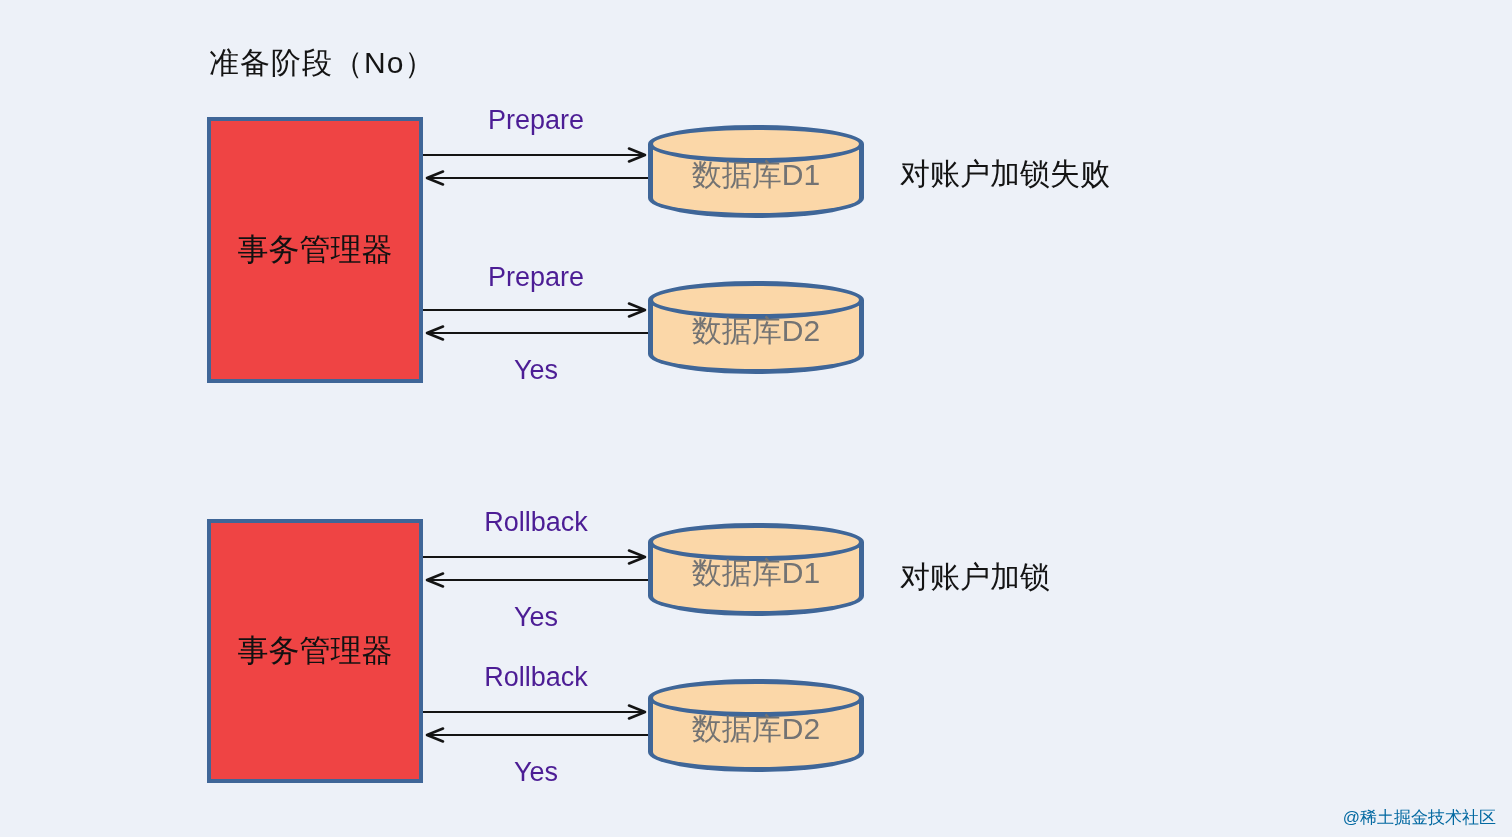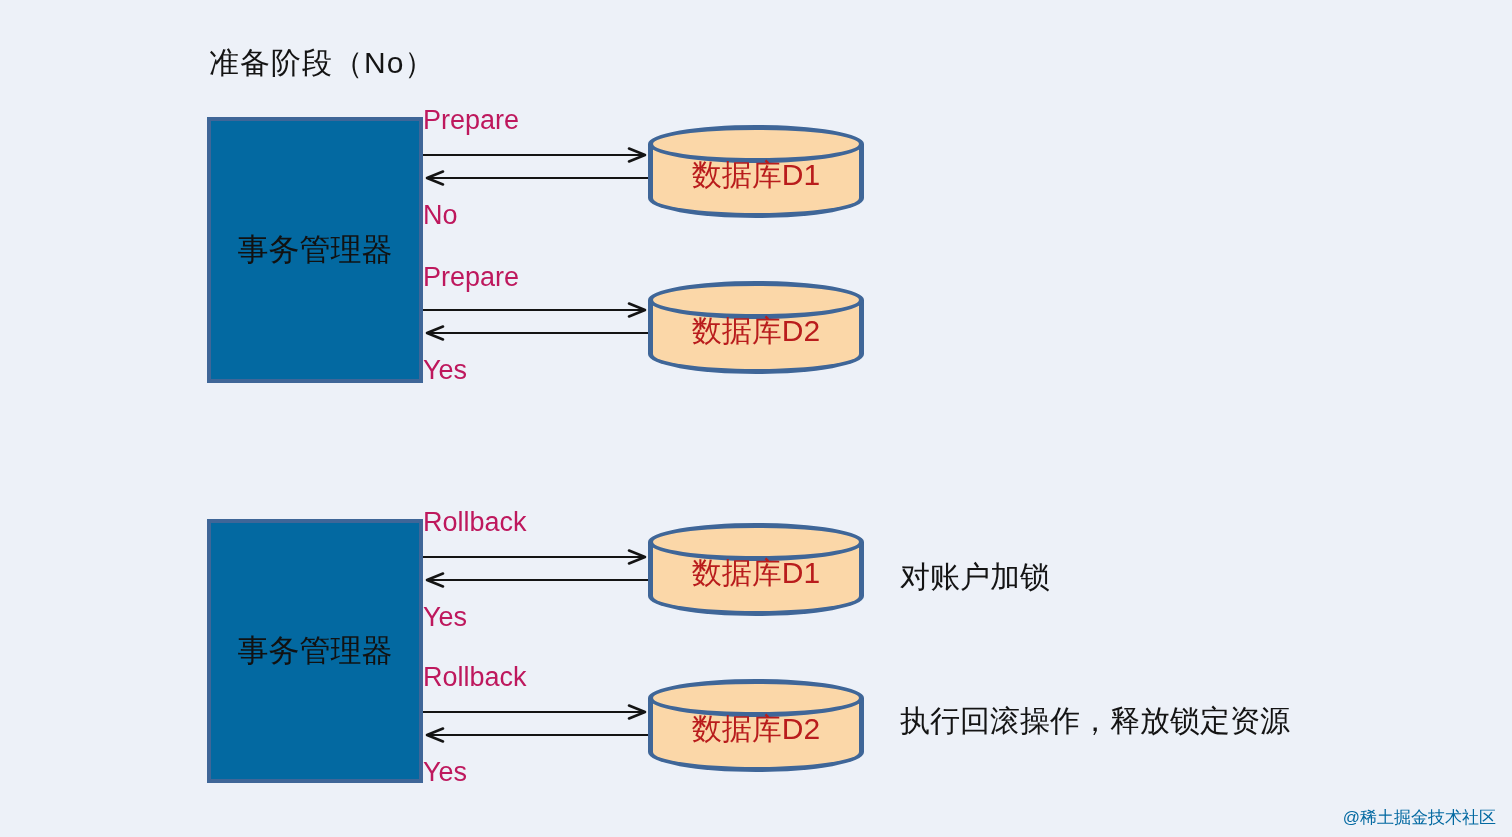--- a/index.html
+++ b/index.html
@@ -16,21 +16,21 @@
     font-size:30px;
     line-height:38px;
     letter-spacing:1px;
     color:#141414;
     white-space:nowrap;
   }
   .tm-box{
     position:absolute;
     left:207px;
     width:216px;
-    background:#0369a1;
+    background:#ef4444;
     border:4px solid #3f6698;
     box-sizing:border-box;
     display:flex;
     align-items:center;
     justify-content:center;
   }
   .tm-label{
     font-size:31px;
     color:#111;
     white-space:nowrap;
@@ -47,28 +47,28 @@
     position:absolute;left:0;top:0;width:216px;height:38px;
     background:#fbd7a8;
     border:5px solid #3f6698;
     box-sizing:border-box;
     border-radius:50%;
   }
   .cyl-label{
     position:absolute;left:0;top:33px;width:100%;
     text-align:center;
     font-size:30px;line-height:34px;
-    color:#b91c1c;
+    color:#737373;
     white-space:nowrap;
   }
   .msg-label{
     position:absolute;left:423px;width:226px;
-    text-align:left;
+    text-align:center;
     font-size:27px;line-height:38px;
-    color:#be185d;
+    color:#4c1d95;
     white-space:nowrap;
   }
   .arrow{position:absolute;left:423px;width:226px;height:16px;}
   .arrow svg{display:block;}
   .note{
     position:absolute;left:900px;
     font-size:30px;line-height:42px;
     color:#141414;
     white-space:nowrap;
   }
@@ -96,26 +96,26 @@
       <path d="M0 8 L221 8" stroke="#141414" stroke-width="2" fill="none"></path>
       <path d="M206 1.5 L222 8 L206 14.5" stroke="#141414" stroke-width="2.5" fill="none" stroke-linecap="round" stroke-linejoin="round"></path>
     </svg>
   </div>
   <div class="arrow" style="top:170px">
     <svg width="226" height="16" viewBox="0 0 226 16">
       <path d="M226 8 L5 8" stroke="#141414" stroke-width="2" fill="none"></path>
       <path d="M20 1.5 L4 8 L20 14.5" stroke="#141414" stroke-width="2.5" fill="none" stroke-linecap="round" stroke-linejoin="round"></path>
     </svg>
   </div>
-  <div class="msg-label" style="top:196px">No</div>
   <div class="cyl" style="top:125px">
     <div class="cyl-body"></div>
     <div class="cyl-top"></div>
     <div class="cyl-label">数据库D1</div>
   </div>
+  <div class="note" style="top:153px">对账户加锁失败</div>
 
   <div class="msg-label" style="top:258px">Prepare</div>
   <div class="arrow" style="top:302px">
     <svg width="226" height="16" viewBox="0 0 226 16">
       <path d="M0 8 L221 8" stroke="#141414" stroke-width="2" fill="none"></path>
       <path d="M206 1.5 L222 8 L206 14.5" stroke="#141414" stroke-width="2.5" fill="none" stroke-linecap="round" stroke-linejoin="round"></path>
     </svg>
   </div>
   <div class="arrow" style="top:325px">
     <svg width="226" height="16" viewBox="0 0 226 16">
@@ -168,16 +168,15 @@
       <path d="M226 8 L5 8" stroke="#141414" stroke-width="2" fill="none"></path>
       <path d="M20 1.5 L4 8 L20 14.5" stroke="#141414" stroke-width="2.5" fill="none" stroke-linecap="round" stroke-linejoin="round"></path>
     </svg>
   </div>
   <div class="msg-label" style="top:753px">Yes</div>
   <div class="cyl" style="top:679px">
     <div class="cyl-body"></div>
     <div class="cyl-top"></div>
     <div class="cyl-label">数据库D2</div>
   </div>
-  <div class="note" style="top:700px">执行回滚操作，释放锁定资源</div>
 
   <div class="watermark">@稀土掘金技术社区</div>
 </div>
 
 </body></html>

